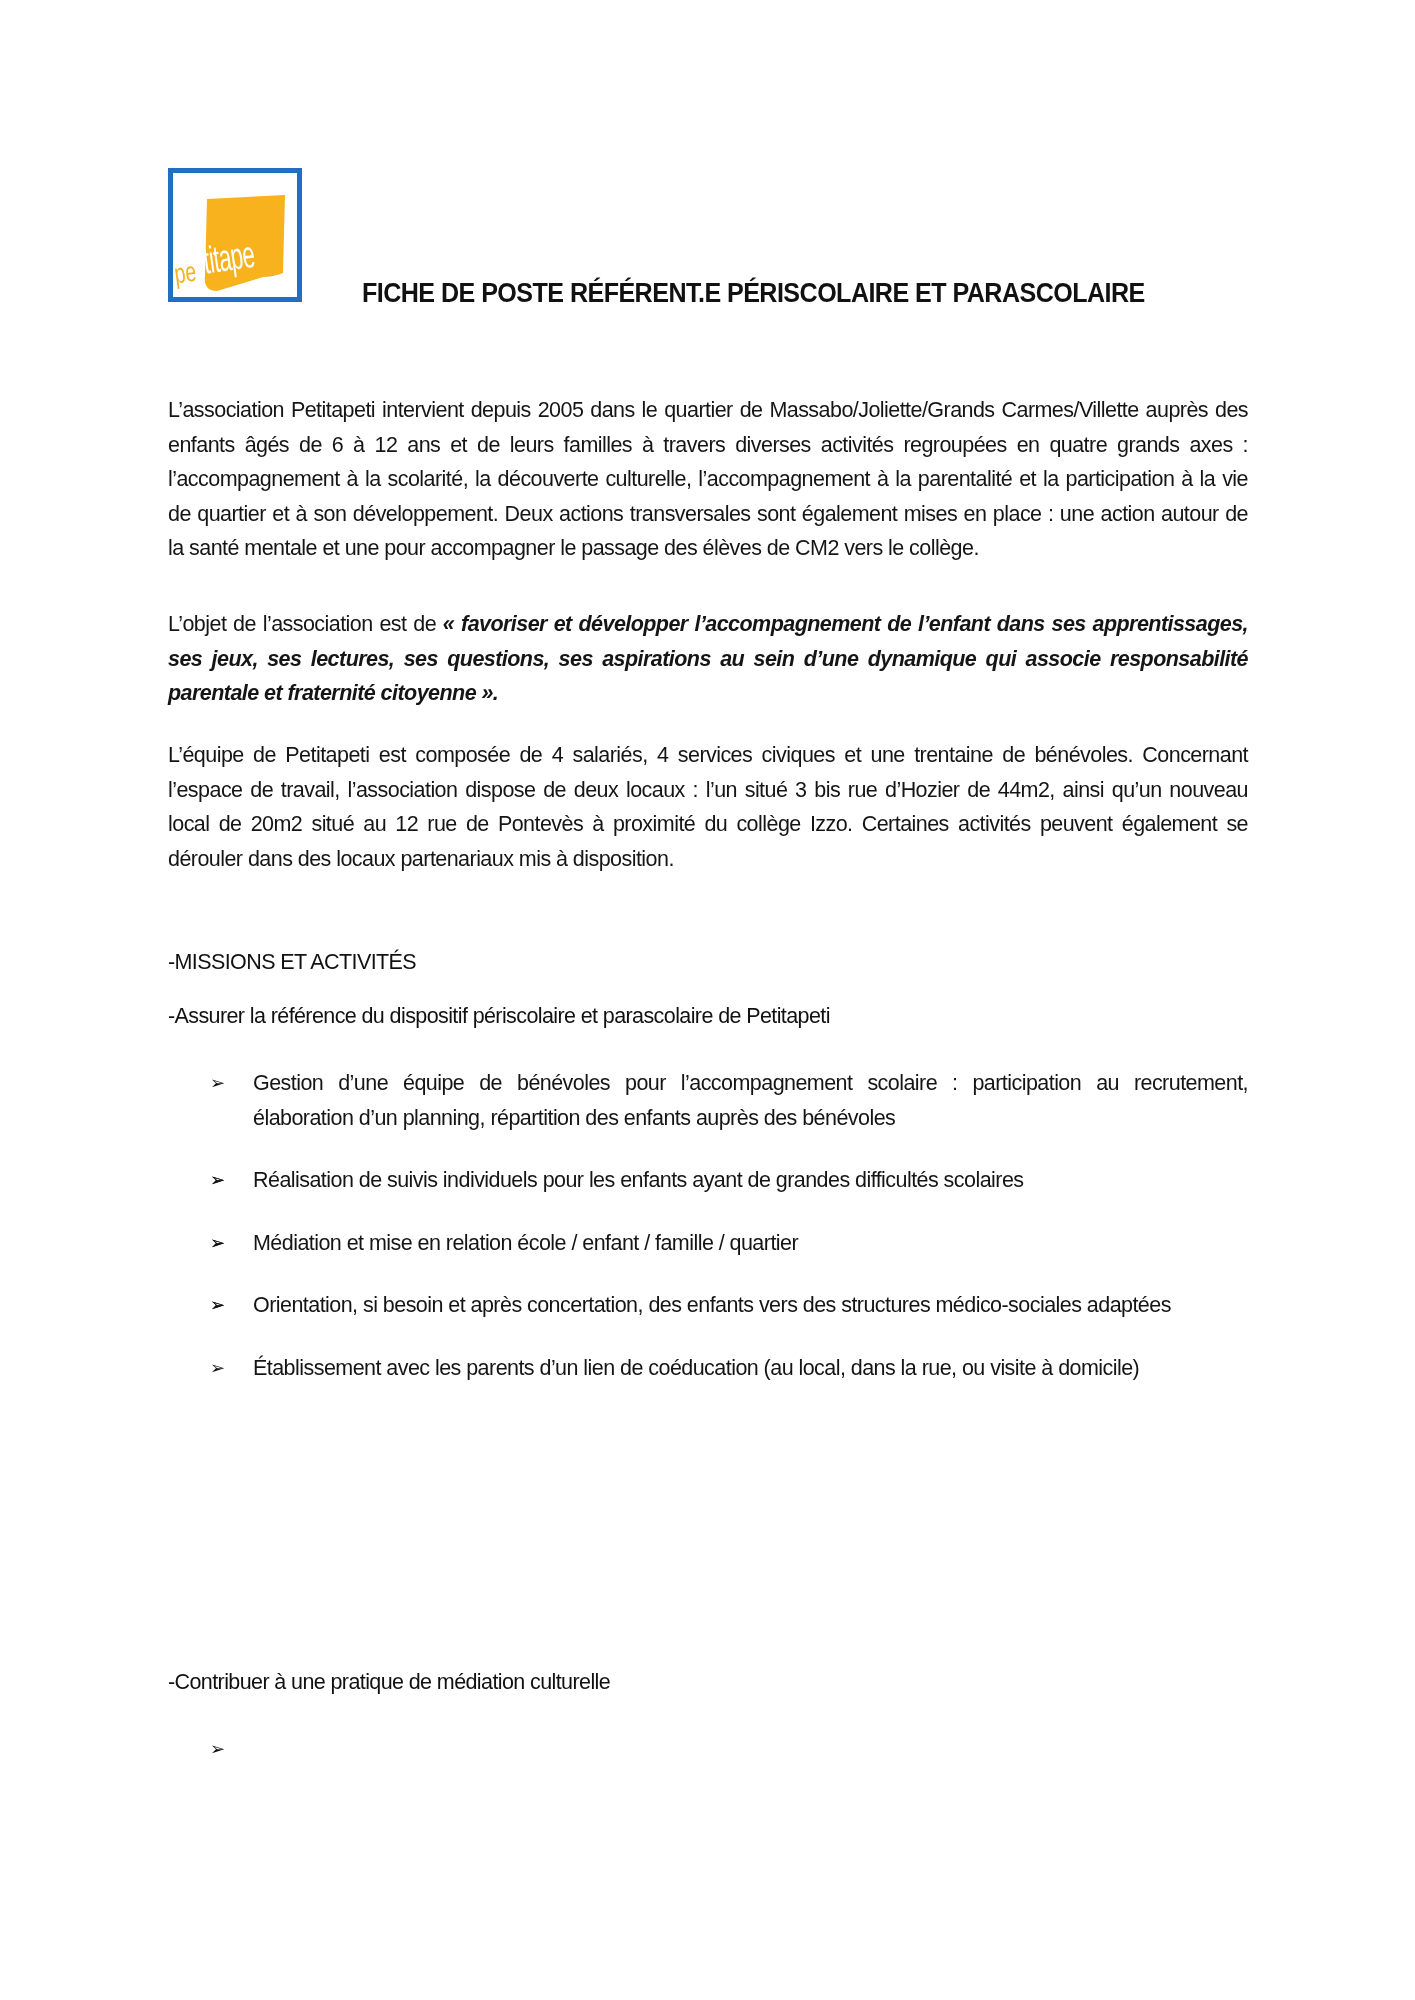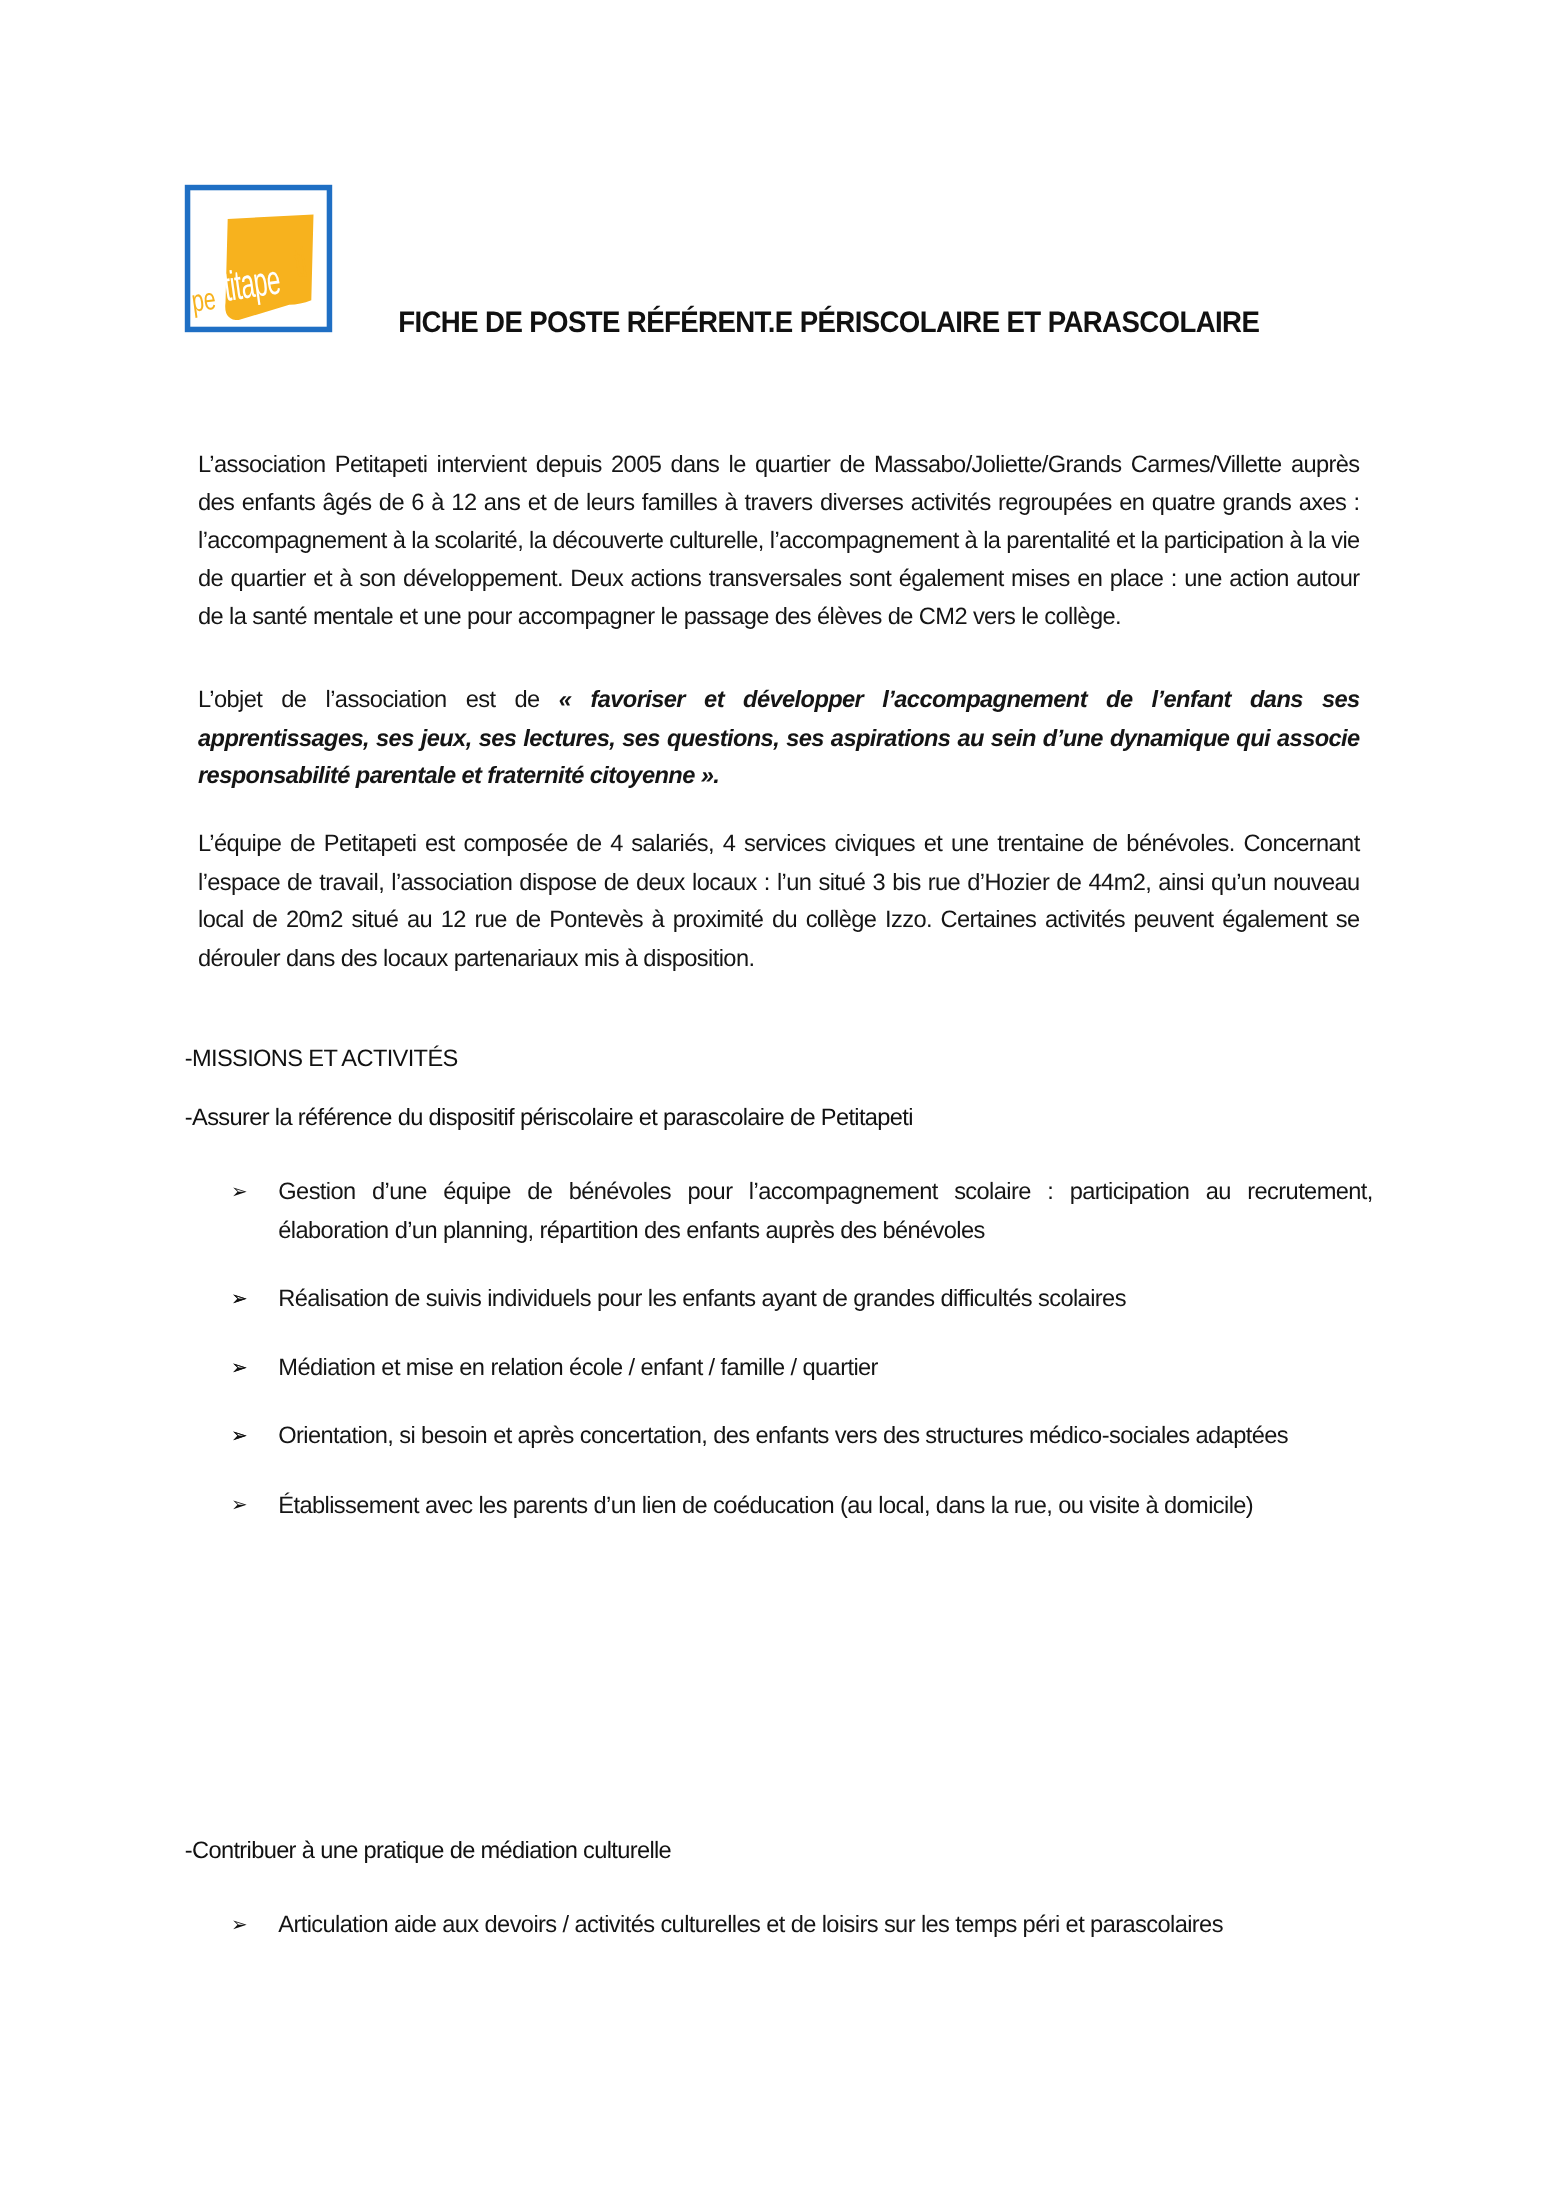--- a/index.html
+++ b/index.html
@@ -53,21 +53,21 @@
       left: 168px;
       width: 1080px;
       font-family: "Liberation Sans", sans-serif;
       font-size: 21.5px;
       line-height: 34.5px;
       text-align: justify;
       letter-spacing: -0.55px;
       word-spacing: 0px;
       color: #151515;
     }
-    .body-text p { margin: 12px; }
+    .body-text p { margin: 0; }
     .p1 { top: 393px; }
     .p2 { top: 607px; }
     .p3 { top: 738px; }
 
     .quote {
       font-weight: bold;
       font-style: italic;
     }
 
     .heading {
@@ -153,16 +153,16 @@
     <li><span class="bullet-icon">➢</span></li>
     <li><span class="bullet-icon">➢</span><span>Médiation et mise en relation école / enfant / famille / quartier</span></li>
     <li><span class="bullet-icon">➢</span></li>
     <li><span class="bullet-icon">➢</span><span>Orientation, si besoin et après concertation, des enfants vers des structures médico-sociales adaptées</span></li>
     <li><span class="bullet-icon">➢</span><span>Établissement avec les parents d’un lien de coéducation (au local, dans la rue, ou visite à domicile)</span></li>
   </ul>
 
   <div class="heading h-culture">-Contribuer à une pratique de médiation culturelle</div>
 
   <ul class="bullets list-culture">
-    <li><span class="bullet-icon">➢</span><span>Articulation aide aux devoirs / activités culturelles et de loisirs sur les temps péri et parascolaires</span></li>
+    <li><span class="bullet-icon">➢</span></li>
   </ul>
 
 </div>
 
 </body></html>

